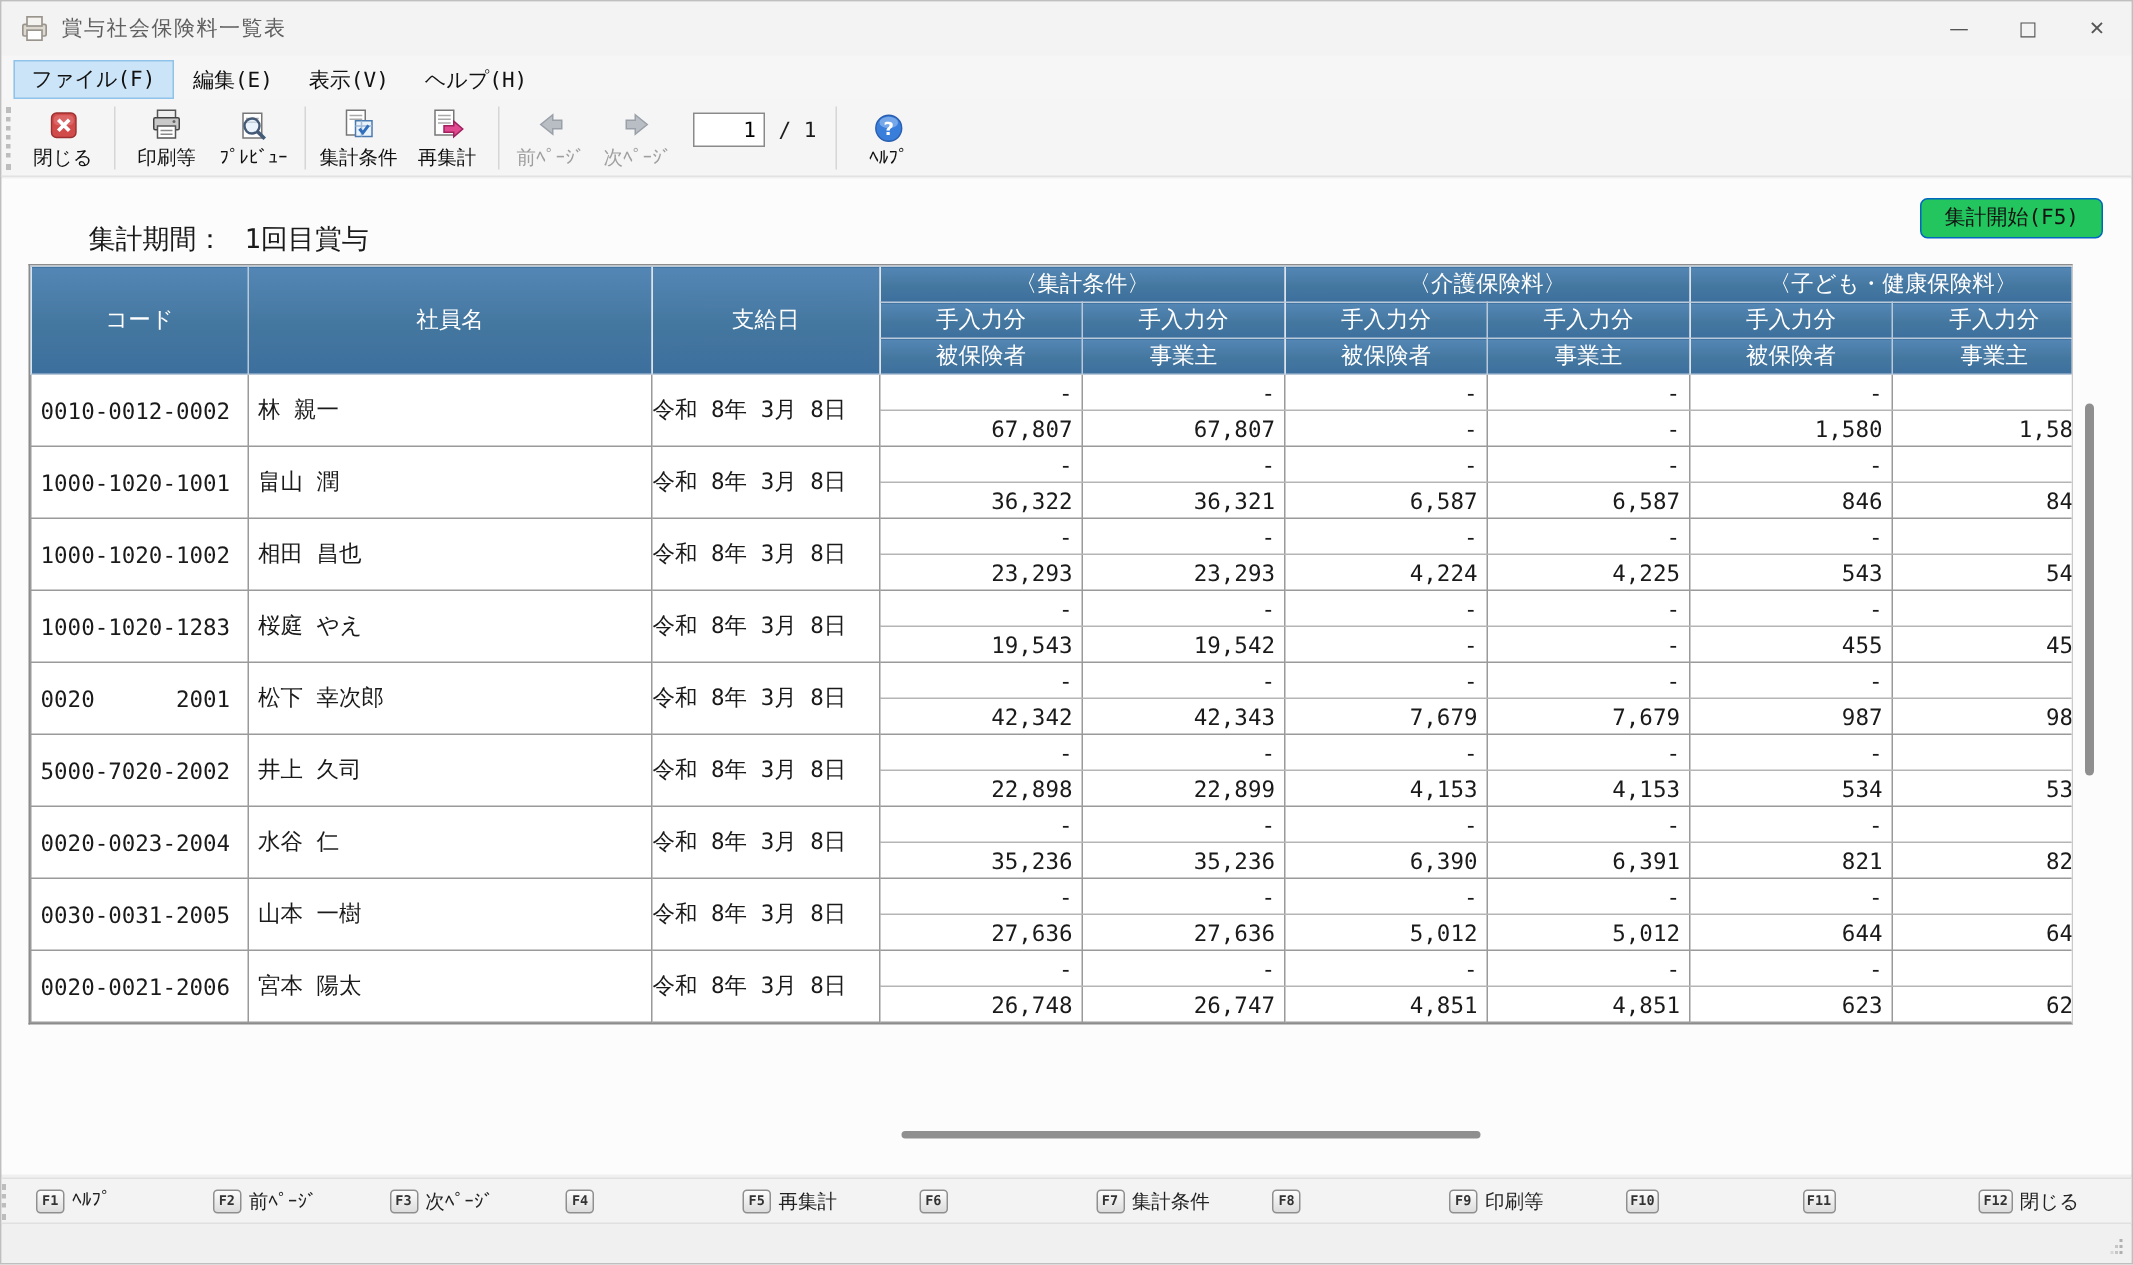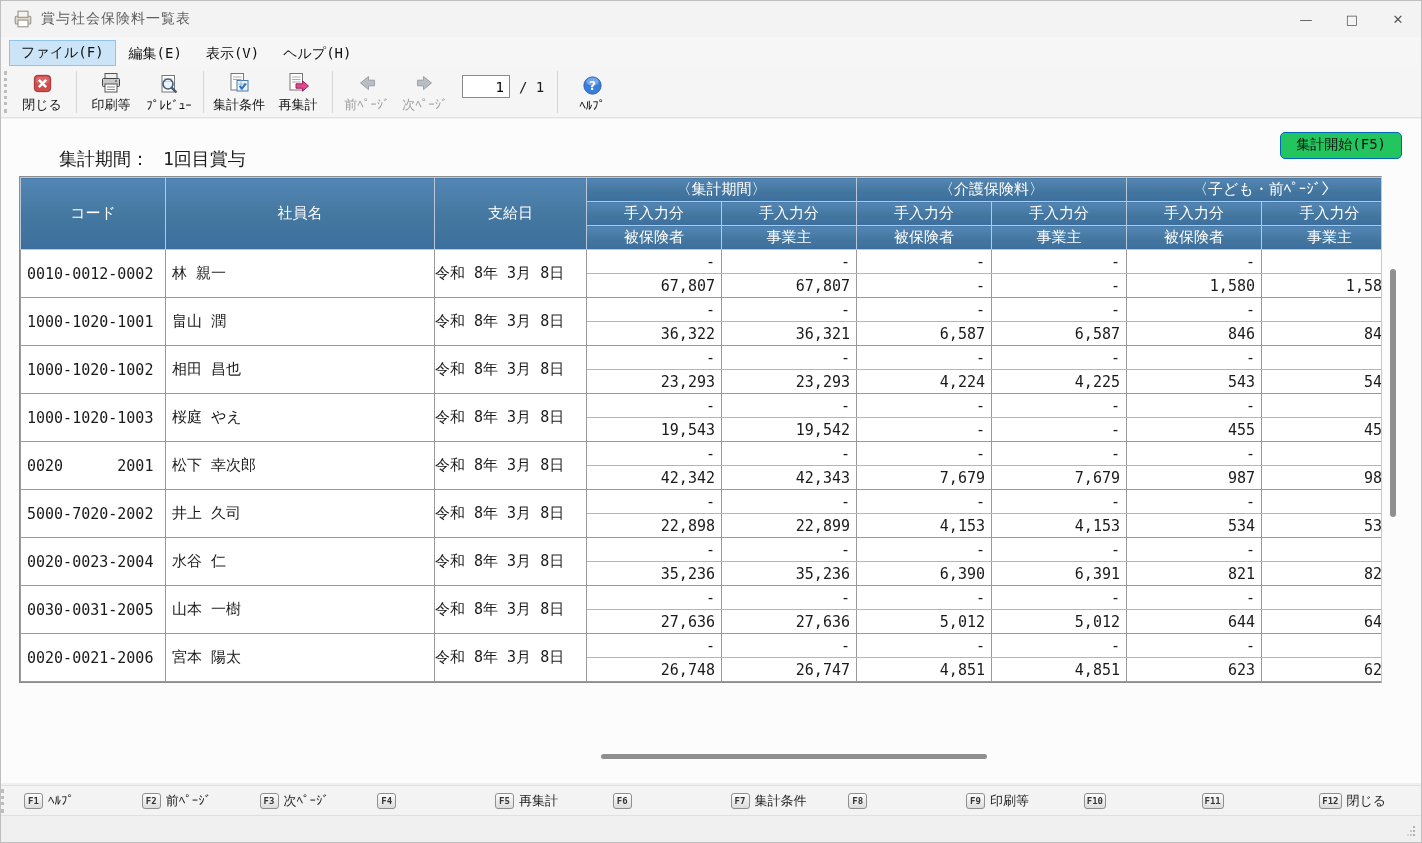--- a/index.html
+++ b/index.html
@@ -47,21 +47,21 @@
   .table-clip { position:absolute; left:18px; top:57px; width:1363px; overflow:hidden;
     border:1px solid #8c8c8c; border-right:1px solid #c9c9c9; }
   table.report { border-collapse:collapse; table-layout:fixed; width:1377px;
     font-size:15px; }
   table.report th { background:linear-gradient(180deg,#5486b5 0%,#44779f 55%,#3d6f9e 100%);
     color:#fff; font-weight:normal; border:1px solid #b9c9da; height:24px;
     text-align:center; overflow:hidden; white-space:nowrap; }
   table.report td { border:1px solid #9a9a9a; height:24px; overflow:hidden;
     white-space:pre; background:#fff; }
   td.c-code { padding-left:6px;margin-left:28px; }
-  td.c-name { padding-left:6px; }
+  td.c-name { padding-left:6px;font-family:Liberation Mono, monospace; }
   td.c-date { text-align:left; }
   td.c-num { text-align:right; padding-right:6px; }
   tr.r-top td.c-num { border-bottom:1px solid #b5b5b5; }
   tr.r-bot td.c-num { border-top:none;margin-left:32px; }
   
   .vscroll-thumb { position:absolute; left:1389px; top:268px; width:6px; height:248px;
     background:#8f8f8f; border-radius:3px; }
   .hscroll-thumb { position:absolute; left:600px; top:753px; width:386px; height:5px;
     background:#8f8f8f; border-radius:3px; }
   
@@ -232,23 +232,23 @@
           <col style="width:135px">
         <col style="width:135px">
           <col style="width:135px">
           <col style="width:136px">
       </colgroup>
       <thead>
         <tr>
           <th rowspan="3">コード</th>
           <th rowspan="3">社員名</th>
           <th rowspan="3">支給日</th>
-          <th colspan="2">〈集計期間〉</th>
+          <th colspan="2">〈集計条件〉</th>
           <th colspan="2">〈介護保険料〉</th>
-          <th colspan="2">〈子ども・前ﾍﾟｰｼﾞ〉</th>
+          <th colspan="2">〈子ども・健康保険料〉</th>
         </tr>
         <tr>
           <th>手入力分</th>
           <th>手入力分</th>
           <th>手入力分</th>
           <th>手入力分</th>
           <th>手入力分</th>
           <th>手入力分</th>
         </tr>
         <tr>
@@ -316,21 +316,21 @@
           <tr class="r-bot">
             <td class="c-num">23,293</td>
             <td class="c-num">23,293</td>
             <td class="c-num">4,224</td>
             <td class="c-num">4,225</td>
             <td class="c-num">543</td>
             <td class="c-num">543</td>
           </tr>
 
           <tr class="r-top">
-            <td class="c-code" rowspan="2">1000-1020-1003</td>
+            <td class="c-code" rowspan="2">1000-1020-1283</td>
             <td class="c-name" rowspan="2">桜庭 やえ</td>
             <td class="c-date" rowspan="2">令和 8年 3月 8日</td>
             <td class="c-num">-</td>
             <td class="c-num">-</td>
             <td class="c-num">-</td>
             <td class="c-num">-</td>
             <td class="c-num">-</td>
             <td class="c-num">-</td>
           </tr>
           <tr class="r-bot">

